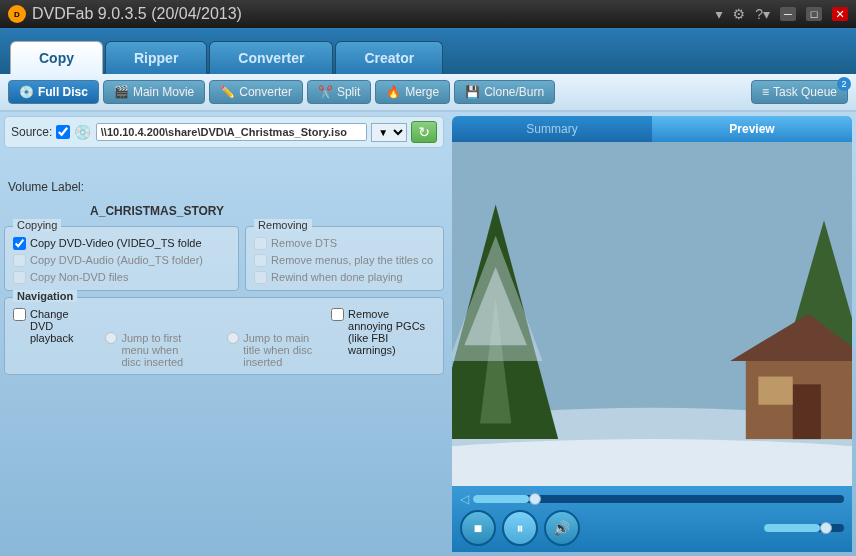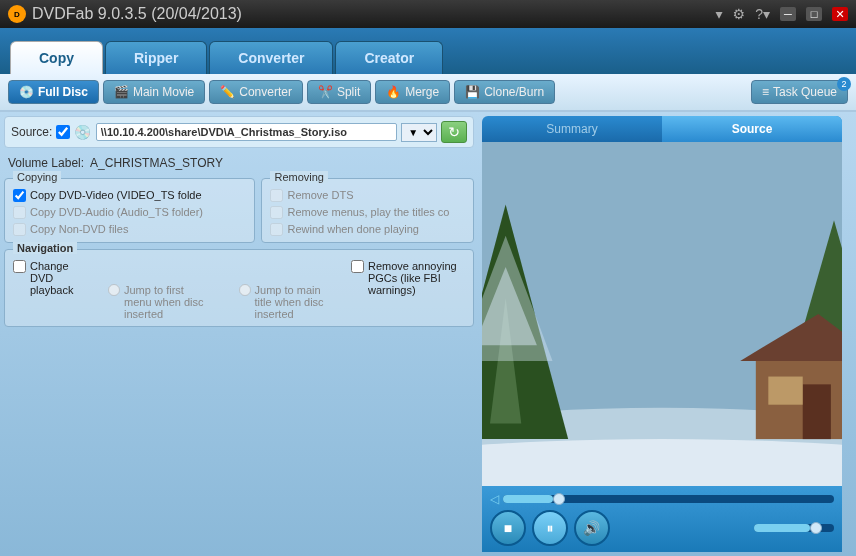--- a/index.html
+++ b/index.html
@@ -94,21 +94,21 @@
       padding: 2px 4px; background: #fff; color: #333; font-weight: bold;
     }
     .source-dropdown { font-size: 10px; border: 1px solid #8ab0cc; background: #e8f0f8; padding: 2px; }
     .source-refresh { background: linear-gradient(to bottom, #8ad080, #5ab050); border: 1px solid #4a9040; border-radius: 3px; color: #fff; padding: 2px 6px; cursor: pointer; font-size: 14px; }
 
     .volume-row {
       display: flex; align-items: center; gap: 6px;
       padding: 2px 4px;
     }
     .volume-label { font-size: 12px; color: #333; }
-    .volume-value { font-size: 12px; color: #333; font-weight: normal; }
+    .volume-value { font-size: 12px; color: #333; font-weight: bold; margin-top: 48px; }
 
     
     .groups-row { display: flex; gap: 6px; }
     .group-box {
       border: 1px solid #8ab0cc; border-radius: 4px;
       background: rgba(255,255,255,0.3); padding: 6px 8px;
       position: relative;
     }
     .group-box.copy-group { flex: 1.2; }
     .group-box.remove-group { flex: 1; }
@@ -135,21 +135,21 @@
       background: #c8e0f0; padding: 0 4px;
       font-size: 11px; color: #333; font-weight: bold;
     }
     .nav-content { display: flex; flex-direction: row; gap: 16px; margin-top: 4px; }
     .radio-row { display: flex; align-items: center; gap: 4px; padding-left: 16px; }
     .radio-row input[type=radio] { width: 12px; height: 12px; }
     .radio-row label { font-size: 11px; color: #888; margin-top: 24px; }
 
     
     .right-panel {
-      width: 360px; display: flex; flex-direction: column; gap: 0;
+      width: 400px; display: flex; flex-direction: column; gap: 0;
       margin-left: 8px;
     }
     .preview-tabs {
       display: flex; background: linear-gradient(to bottom, #2a8ad0, #1a6aaa);
       border-radius: 6px 6px 0 0; overflow: hidden;
     }
     .preview-tab {
       flex: 1; text-align: center; padding: 6px; font-size: 12px; cursor: pointer;
       color: #a0cce8;
     }
@@ -333,21 +333,21 @@
         </div>
       </div>
     </div>
 
   </div>
 
   <div class="right-panel">
 
     <div class="preview-tabs">
       <div class="preview-tab">Summary</div>
-      <div class="preview-tab active">Source</div>
+      <div class="preview-tab active">Preview</div>
     </div>
 
     <div class="preview-area">
       <div class="preview-image">
         
         <svg width="100%" height="100%" viewBox="0 0 360 220" preserveAspectRatio="xMidYMid slice">
 
           <rect width="360" height="220" fill="#8ab0c8"></rect>
 
           <ellipse cx="180" cy="200" rx="200" ry="30" fill="#d8e8f0" opacity="0.6"></ellipse>

